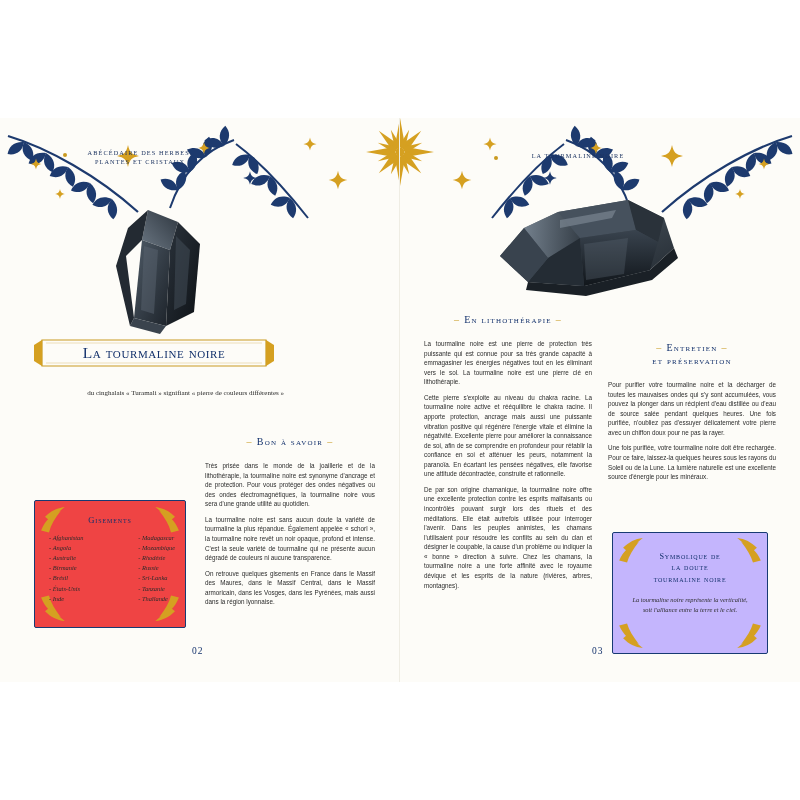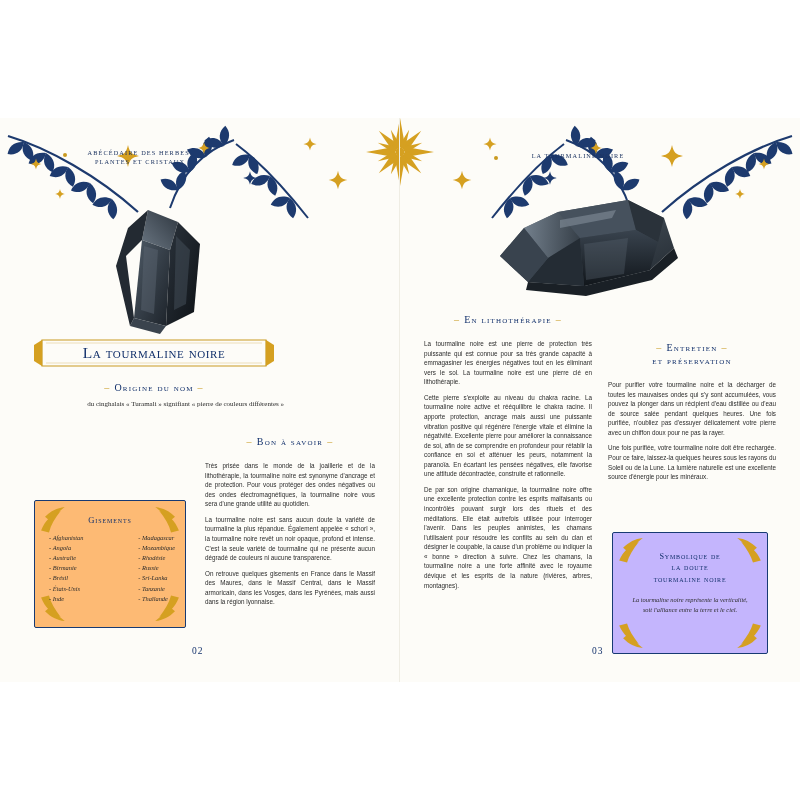--- a/index.html
+++ b/index.html
@@ -90,21 +90,21 @@
     text-align:justify;
   }
   .body p { margin:0 0 6px 0; }
 
   
   .gisements {
     position:absolute;
     left:34px; top:382px; width:152px; height:128px;
     border:1.2px solid #173a73;
     border-radius:2px;
-    background:#fdba74;
+    background:#ef4444;
   }
   .gis-title {
     position:absolute; top:14px; left:0; width:100%;
     text-align:center;
     font-family:"Liberation Serif", serif;
     font-variant:small-caps;
     font-size:8.6px;
     letter-spacing:0.9px;
     color:#12306b;
   }
@@ -455,23 +455,20 @@
         <path d="M8,4 L232,4 L232,30 L8,30 Z" fill="#fdfcf8" stroke="#c99a21" stroke-width="1.2"></path>
         <path d="M0,9 L8,4 L8,30 L0,25 Z" fill="#d5a021"></path>
         <path d="M240,9 L232,4 L232,30 L240,25 Z" fill="#d5a021"></path>
         <path d="M12,7 L228,7" stroke="#c99a21" stroke-width="0.5" opacity="0.6"></path>
         <path d="M12,27 L228,27" stroke="#c99a21" stroke-width="0.5" opacity="0.6"></path>
       </svg>
       <div class="txt">La tourmaline noire</div>
     </div>
 
     <div style="position:absolute;left:24px;top:264px;width:260px;">
-      <div class="sec-title">
-        <span class="dash">–</span><span>Origine du nom</span><span class="dash">–</span>
-      </div>
       <div class="serif-small" style="margin-top:7px;">du cinghalais « Turamali » signifiant « pierre de couleurs différentes »</div>
     </div>
 
 
     <div class="gisements">
       <svg viewBox="0 0 152 128" style="position:absolute;inset:0;width:100%;height:100%;">
         <g fill="#d5a021">
           <path d="M6,30 C10,20 16,14 26,10 C20,18 16,24 14,32 Z"></path>
           <path d="M10,16 C16,10 22,7 30,6 C24,11 19,15 16,21 Z"></path>
           <path d="M146,30 C142,20 136,14 126,10 C132,18 136,24 138,32 Z"></path>

